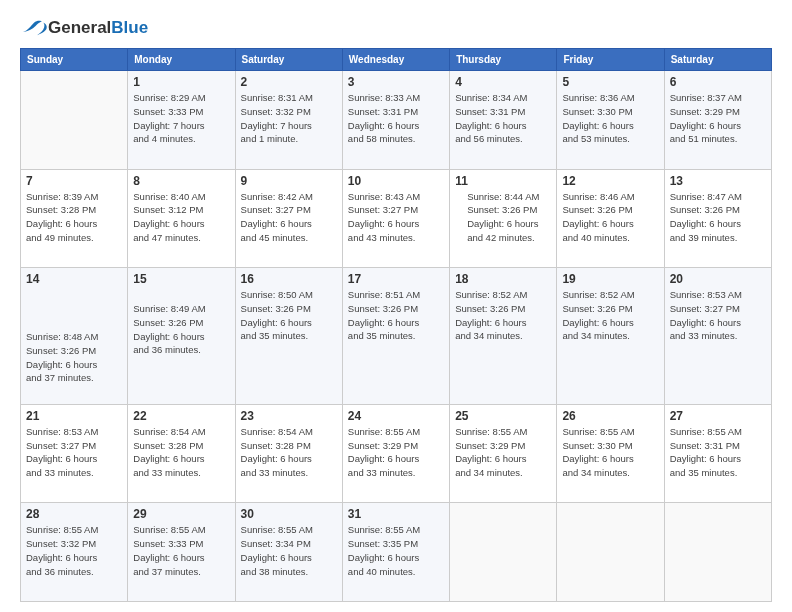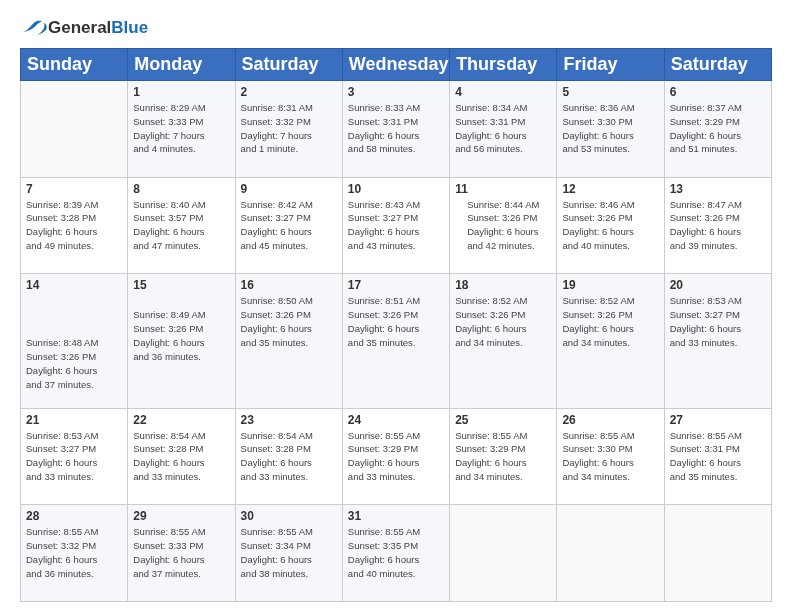--- a/index.html
+++ b/index.html
@@ -48,21 +48,21 @@
     }
     .calendar {
       width: 100%;
       border-collapse: collapse;
       flex: 1;
       table-layout: fixed;
     }
     .calendar thead tr th {
       background: #3a6ebf;
       color: #fff;
-      font-size: 18px;
+      font-size: 10px;
       font-weight: bold;
       padding: 5px 6px;
       text-align: left;
       border: 1px solid #2a5aaa;
     }
     .calendar tbody tr td {
       border: 1px solid #ccc;
       vertical-align: top;
       padding: 4px 5px;
       font-size: 10px;
@@ -174,21 +174,21 @@
           <td>
             <span class="day-number">7</span>
             <div class="day-detail" style="white-space: pre-line;">Sunrise: 8:39 AM
 Sunset: 3:28 PM
 Daylight: 6 hours
 and 49 minutes.</div>
           </td>
           <td>
             <span class="day-number">8</span>
             <div class="day-detail" style="white-space: pre-line;">Sunrise: 8:40 AM
-Sunset: 3:57 PM
+Sunset: 3:12 PM
 Daylight: 6 hours
 and 47 minutes.</div>
           </td>
           <td>
             <span class="day-number">9</span>
             <div class="day-detail" style="white-space: pre-line;">Sunrise: 8:42 AM
 Sunset: 3:27 PM
 Daylight: 6 hours
 and 45 minutes.</div>
           </td>

